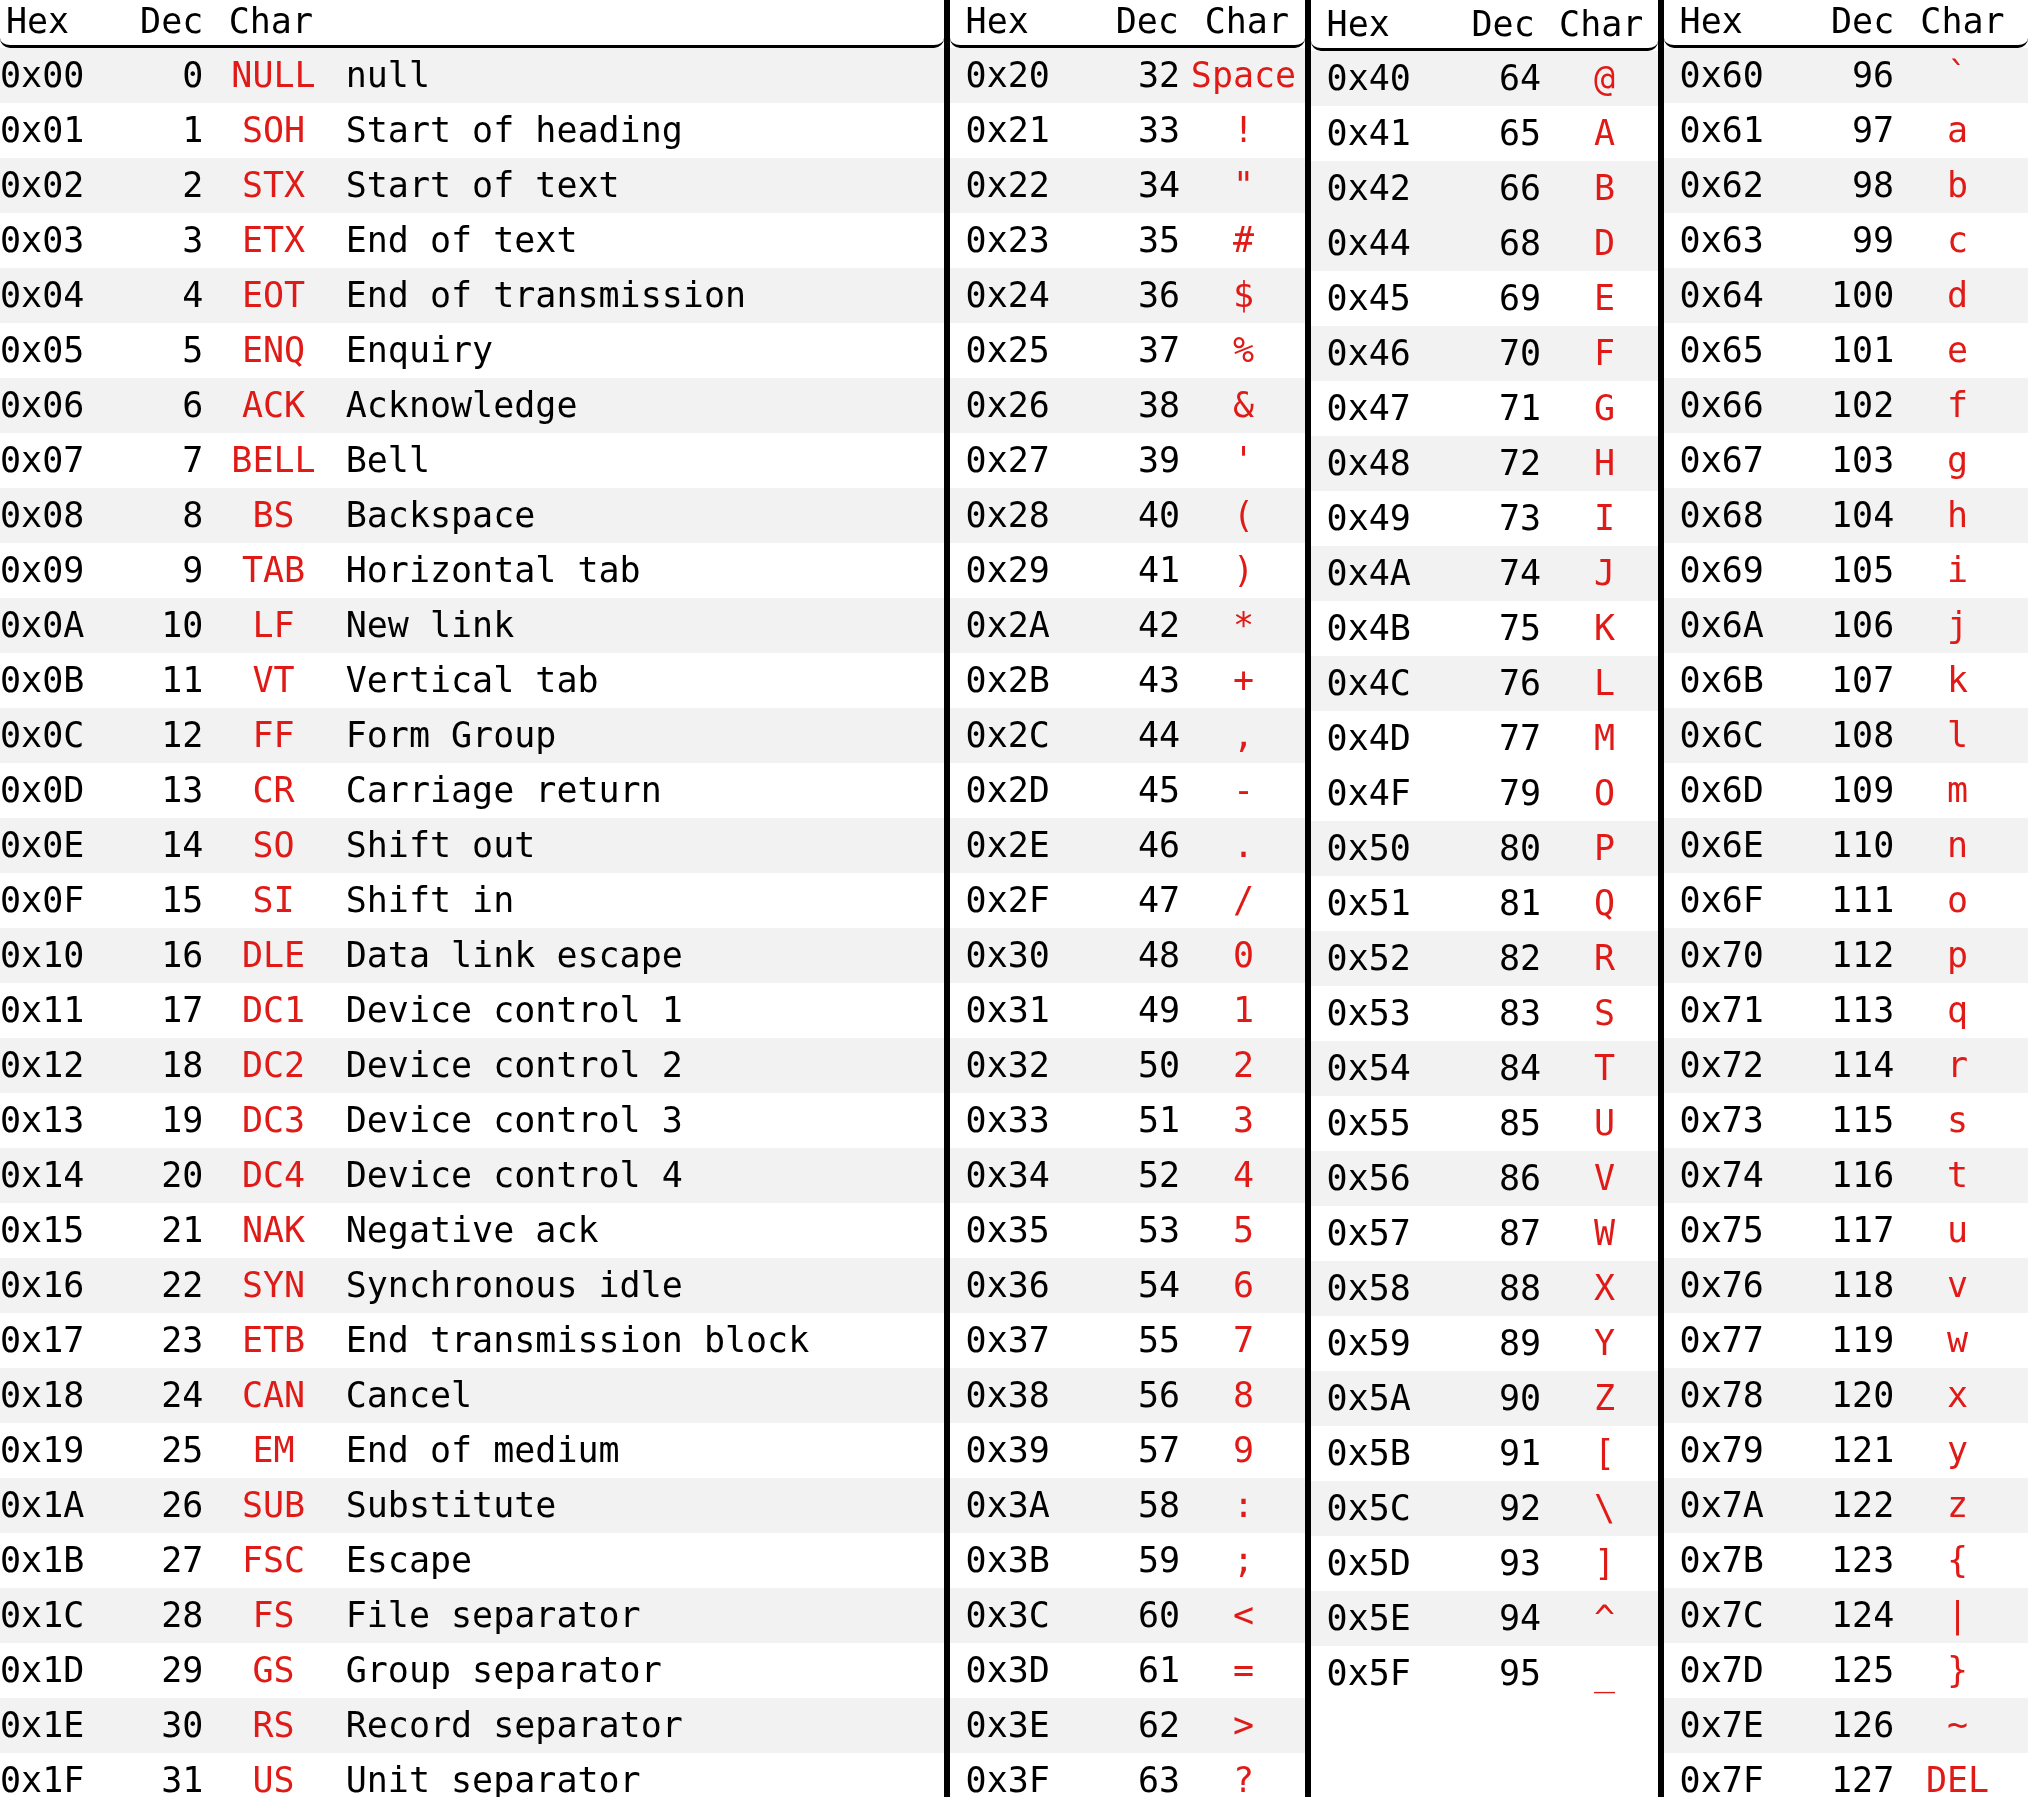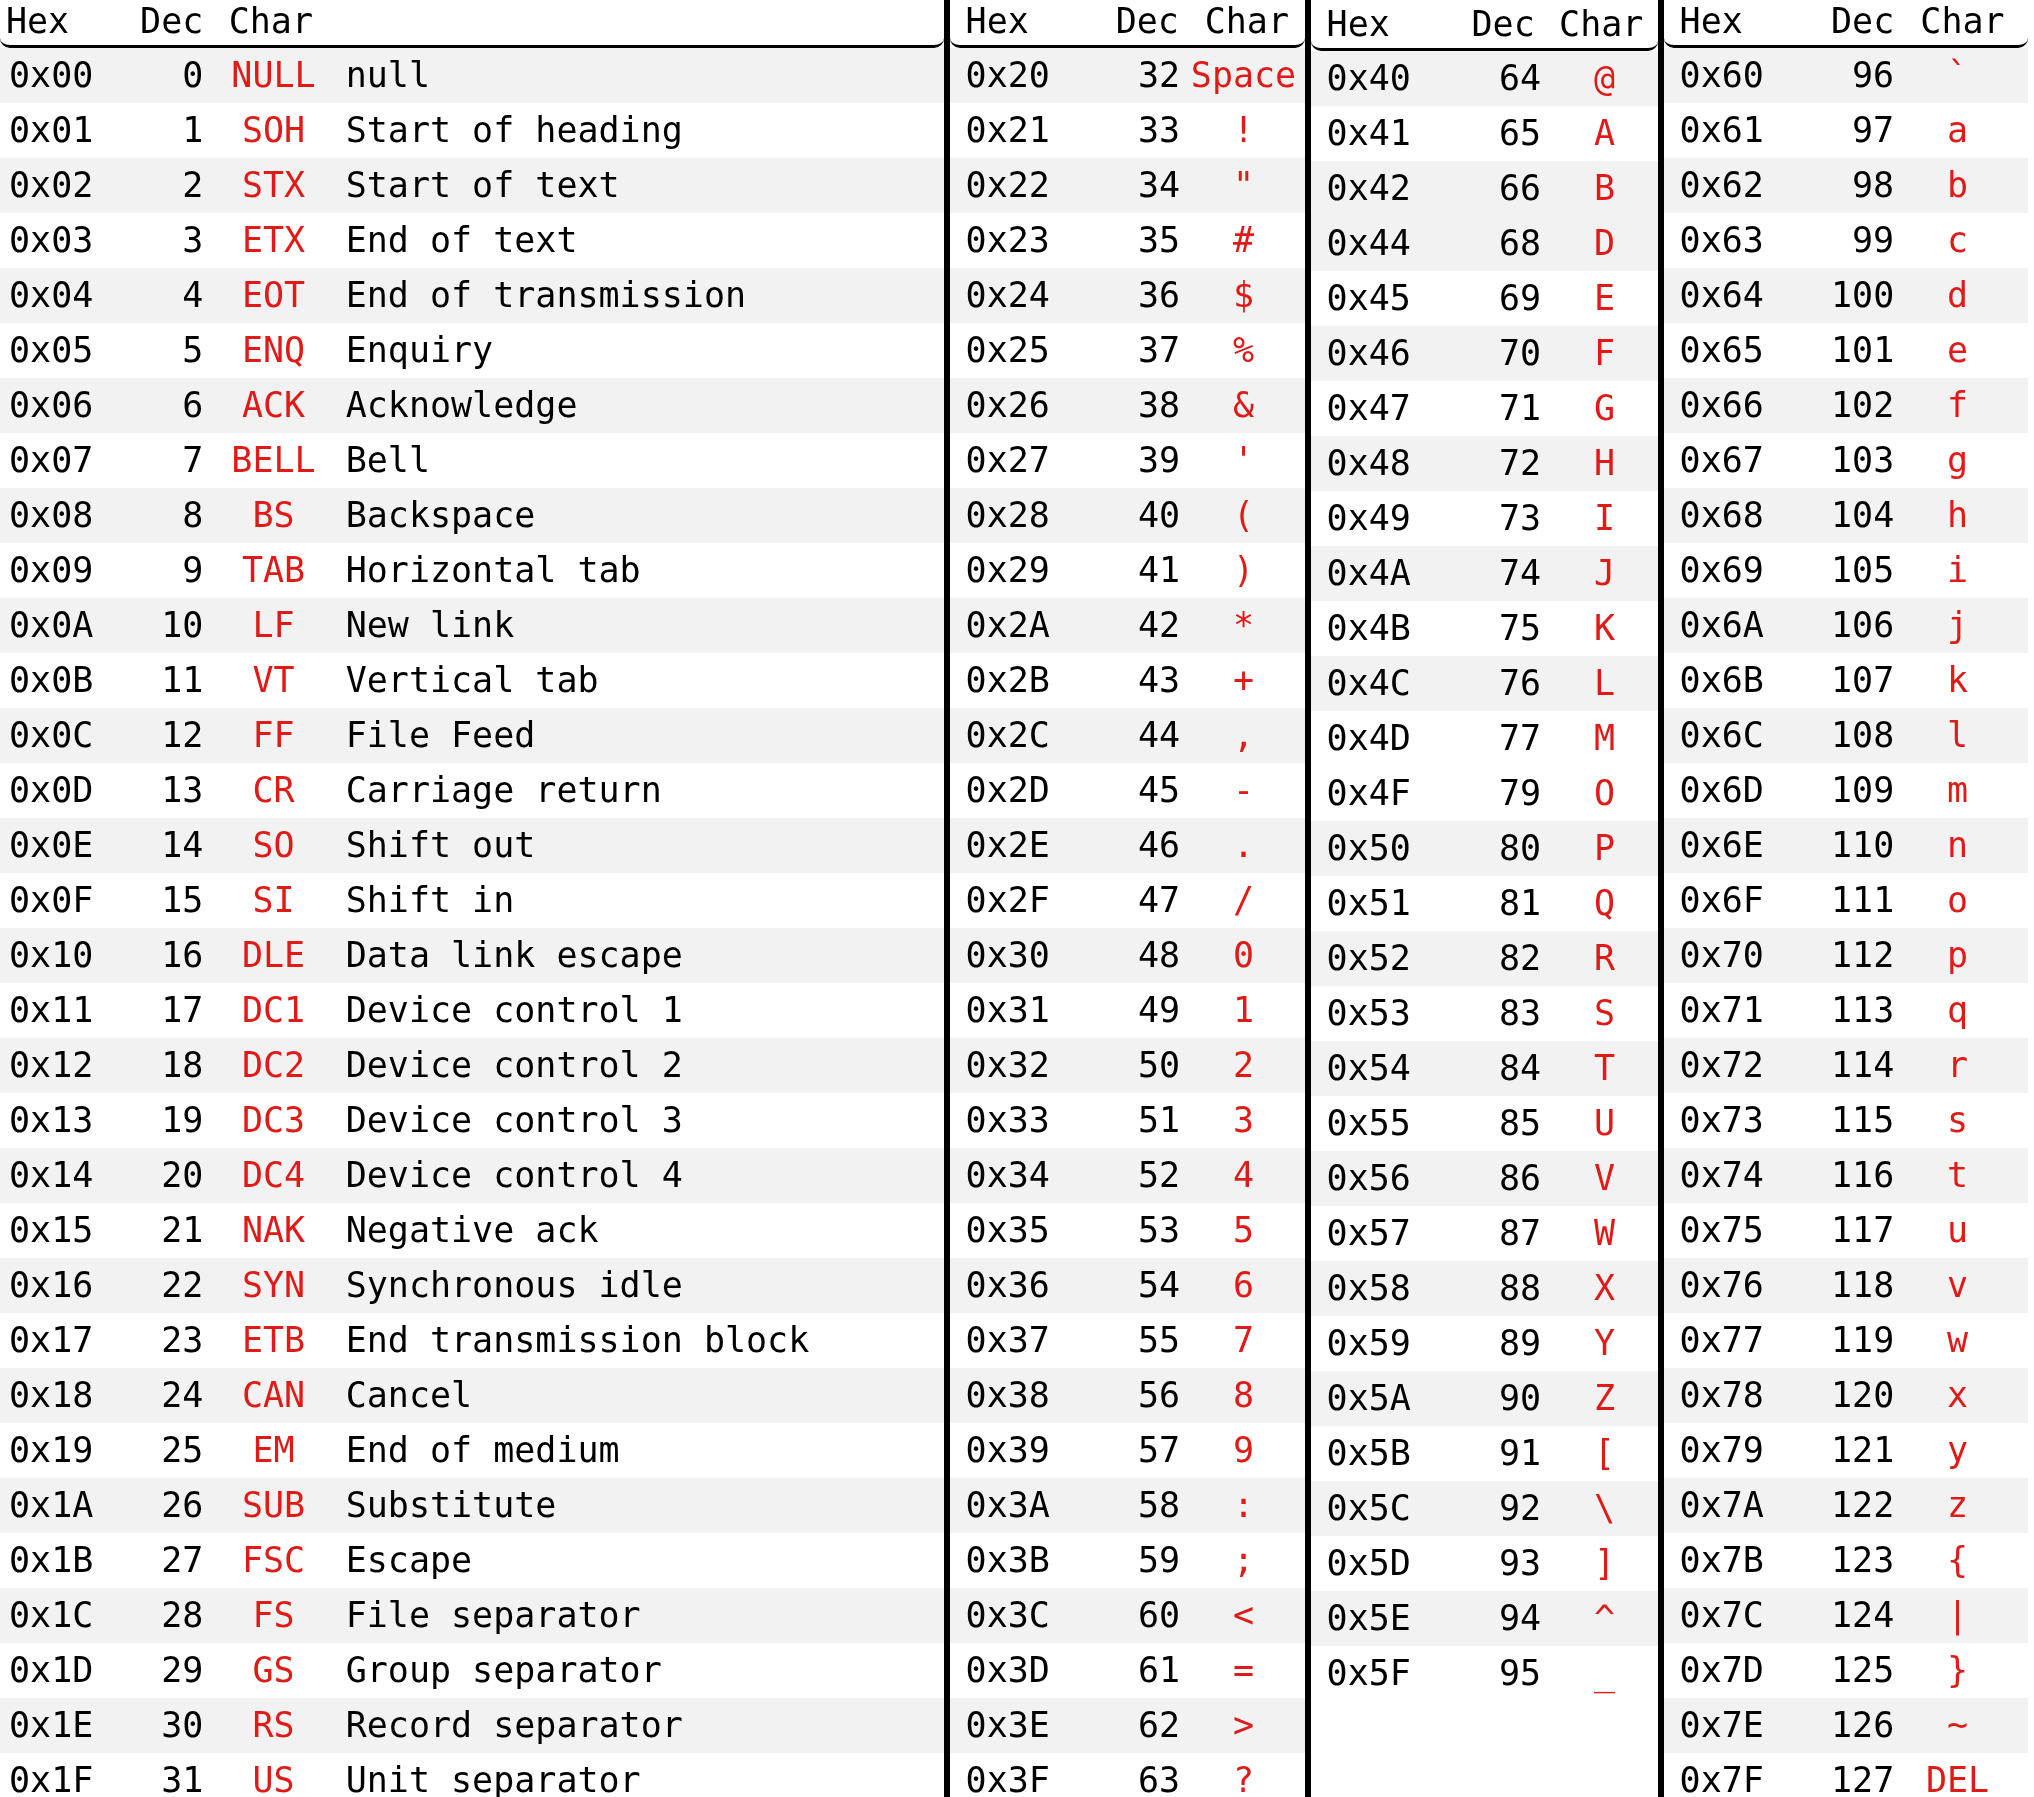--- a/index.html
+++ b/index.html
@@ -48,21 +48,21 @@
     box-sizing: border-box;
     font-size: 35px;
     line-height: 55px;
     color: #000000;
     white-space: nowrap;
   }
   .row.odd { background: #f2f2f2; }
   .row.even { background: #ffffff; }
 
   
-  .c-hex  { width: 125px; text-align: left;  padding-left: 9px; box-sizing: border-box; }
+  .c-hex  { width: 125px; text-align: left;  padding-left: 0; box-sizing: border-box; }
   .c-dec  { width: 90px;  text-align: right; padding-right: 11.7px; box-sizing: border-box; }
   .c-abbr { width: 117px; text-align: center; color: #e01b17; box-sizing: border-box; }
   .c-desc { width: 585px; text-align: left; padding-left: 13.7px; box-sizing: border-box; }
 
   .h-hex  { width: 125px; text-align: left;  padding-left: 5.9px; box-sizing: border-box; }
   .h-dec  { width: 90px;  text-align: right; padding-right: 11.7px; box-sizing: border-box; }
   .h-char { width: 176px; text-align: left;  padding-left: 13.7px; box-sizing: border-box; }
 
   
   .n-hex  { width: 146px; text-align: left;  padding-left: 15.6px; box-sizing: border-box; }
@@ -165,21 +165,21 @@
         <div class="row even">
           <span class="c-hex">0x0B</span>
           <span class="c-dec">11</span>
           <span class="c-abbr">VT</span>
           <span class="c-desc">Vertical tab</span>
         </div>
         <div class="row odd">
           <span class="c-hex">0x0C</span>
           <span class="c-dec">12</span>
           <span class="c-abbr">FF</span>
-          <span class="c-desc">File Feed</span>
+          <span class="c-desc">Form Group</span>
         </div>
         <div class="row even">
           <span class="c-hex">0x0D</span>
           <span class="c-dec">13</span>
           <span class="c-abbr">CR</span>
           <span class="c-desc">Carriage return</span>
         </div>
         <div class="row odd">
           <span class="c-hex">0x0E</span>
           <span class="c-dec">14</span>

